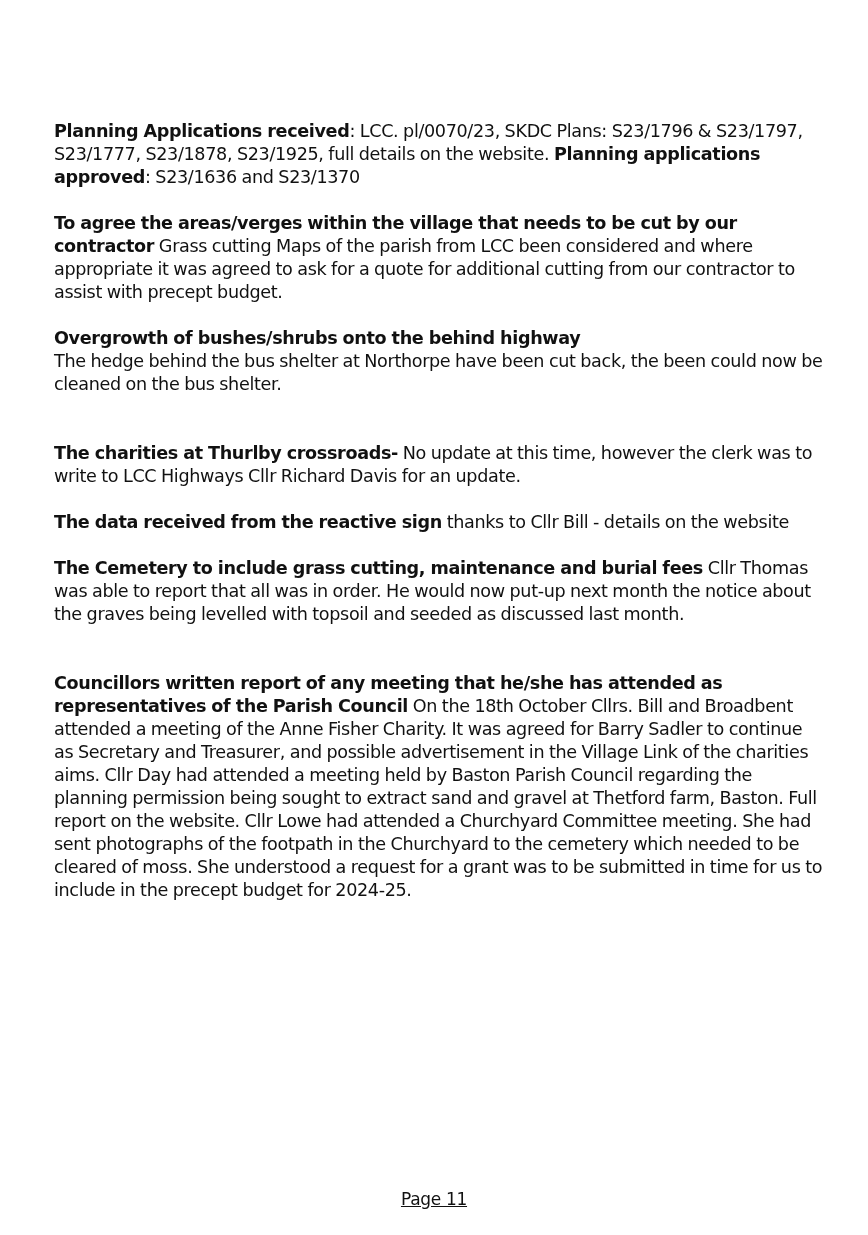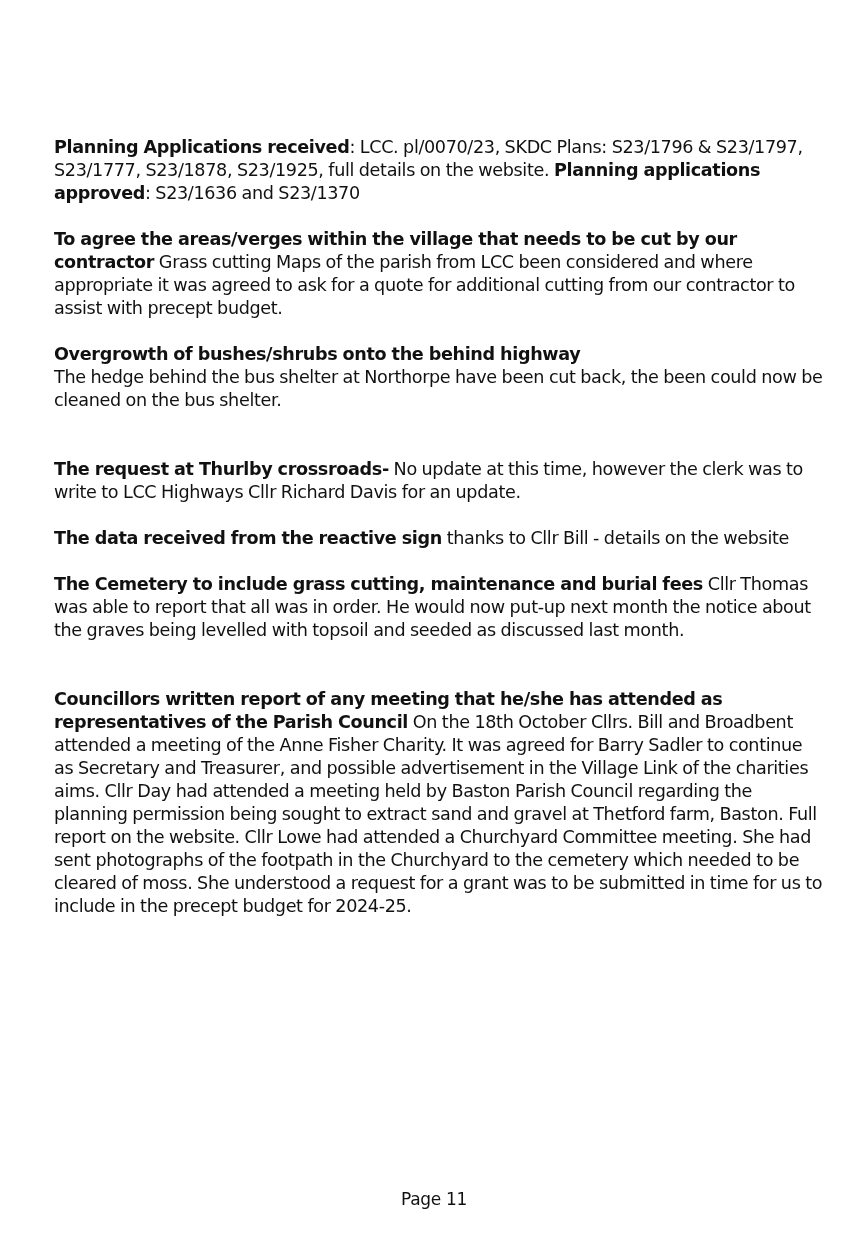--- a/index.html
+++ b/index.html
@@ -11,21 +11,21 @@
       width: 868px;
       height: 1235px;
       position: relative;
       overflow: hidden;
       font-family: "DejaVu Sans", sans-serif;
       color: #111111;
     }
     .page {
       position: absolute;
       left: 54px;
-      top: 136px;
+      top: 120px;
       width: 772px;
       font-size: 17.6px;
       line-height: 23px;
       letter-spacing: -0.35px;
       word-spacing: -0.5px;
     }
     .para {
       margin: 0;
       padding: 0;
     }
@@ -34,40 +34,41 @@
     .gap2 { height: 46px; }
     .footer {
       position: absolute;
       left: 0;
       width: 868px;
       top: 1188px;
       text-align: center;
       font-size: 17px;
       line-height: 22px;
       letter-spacing: -0.3px;
+      text-decoration: underline;
     }
   </style>
 </head>
 <body>
 
 <div class="page">
 
   <p class="para"><span class="b">Planning Applications received</span><span>: LCC. pl/0070/23, SKDC Plans: S23/1796 &amp; S23/1797, S23/1777, S23/1878, S23/1925,  full details on the website. </span><span class="b">Planning applications approved</span><span>: S23/1636 and S23/1370</span></p>
 
   <div class="gap1"></div>
 
   <p class="para"><span class="b">To agree the areas/verges within the village that needs to be cut by our contractor</span><span> Grass cutting Maps of the parish from LCC been considered and where appropriate it was agreed to ask for a quote for additional cutting from our contractor to assist with precept budget.</span></p>
 
   <div class="gap1"></div>
 
   <p class="para"><span class="b">Overgrowth of bushes/shrubs onto the behind highway</span><br><span>The hedge behind the bus shelter at Northorpe have been cut back, the been could now be cleaned on the bus shelter.</span></p>
 
   <div class="gap2"></div>
 
-  <p class="para"><span class="b">The request at Thurlby crossroads-</span><span> No update at this time, however the clerk was to write to LCC Highways Cllr Richard Davis for an update.</span></p>
+  <p class="para"><span class="b">The charities at Thurlby crossroads-</span><span> No update at this time, however the clerk was to write to LCC Highways Cllr Richard Davis for an update.</span></p>
 
   <div class="gap1"></div>
 
   <p class="para"><span class="b">The data received from the reactive sign</span><span> thanks to Cllr Bill - details on the website</span></p>
 
   <div class="gap1"></div>
 
   <p class="para"><span class="b">The Cemetery to include grass cutting, maintenance and burial fees</span><span> Cllr Thomas was able to report that all was in order. He would now put-up next month the notice about the graves being levelled with topsoil and seeded as discussed last month.</span></p>
 
   <div class="gap1"></div>

